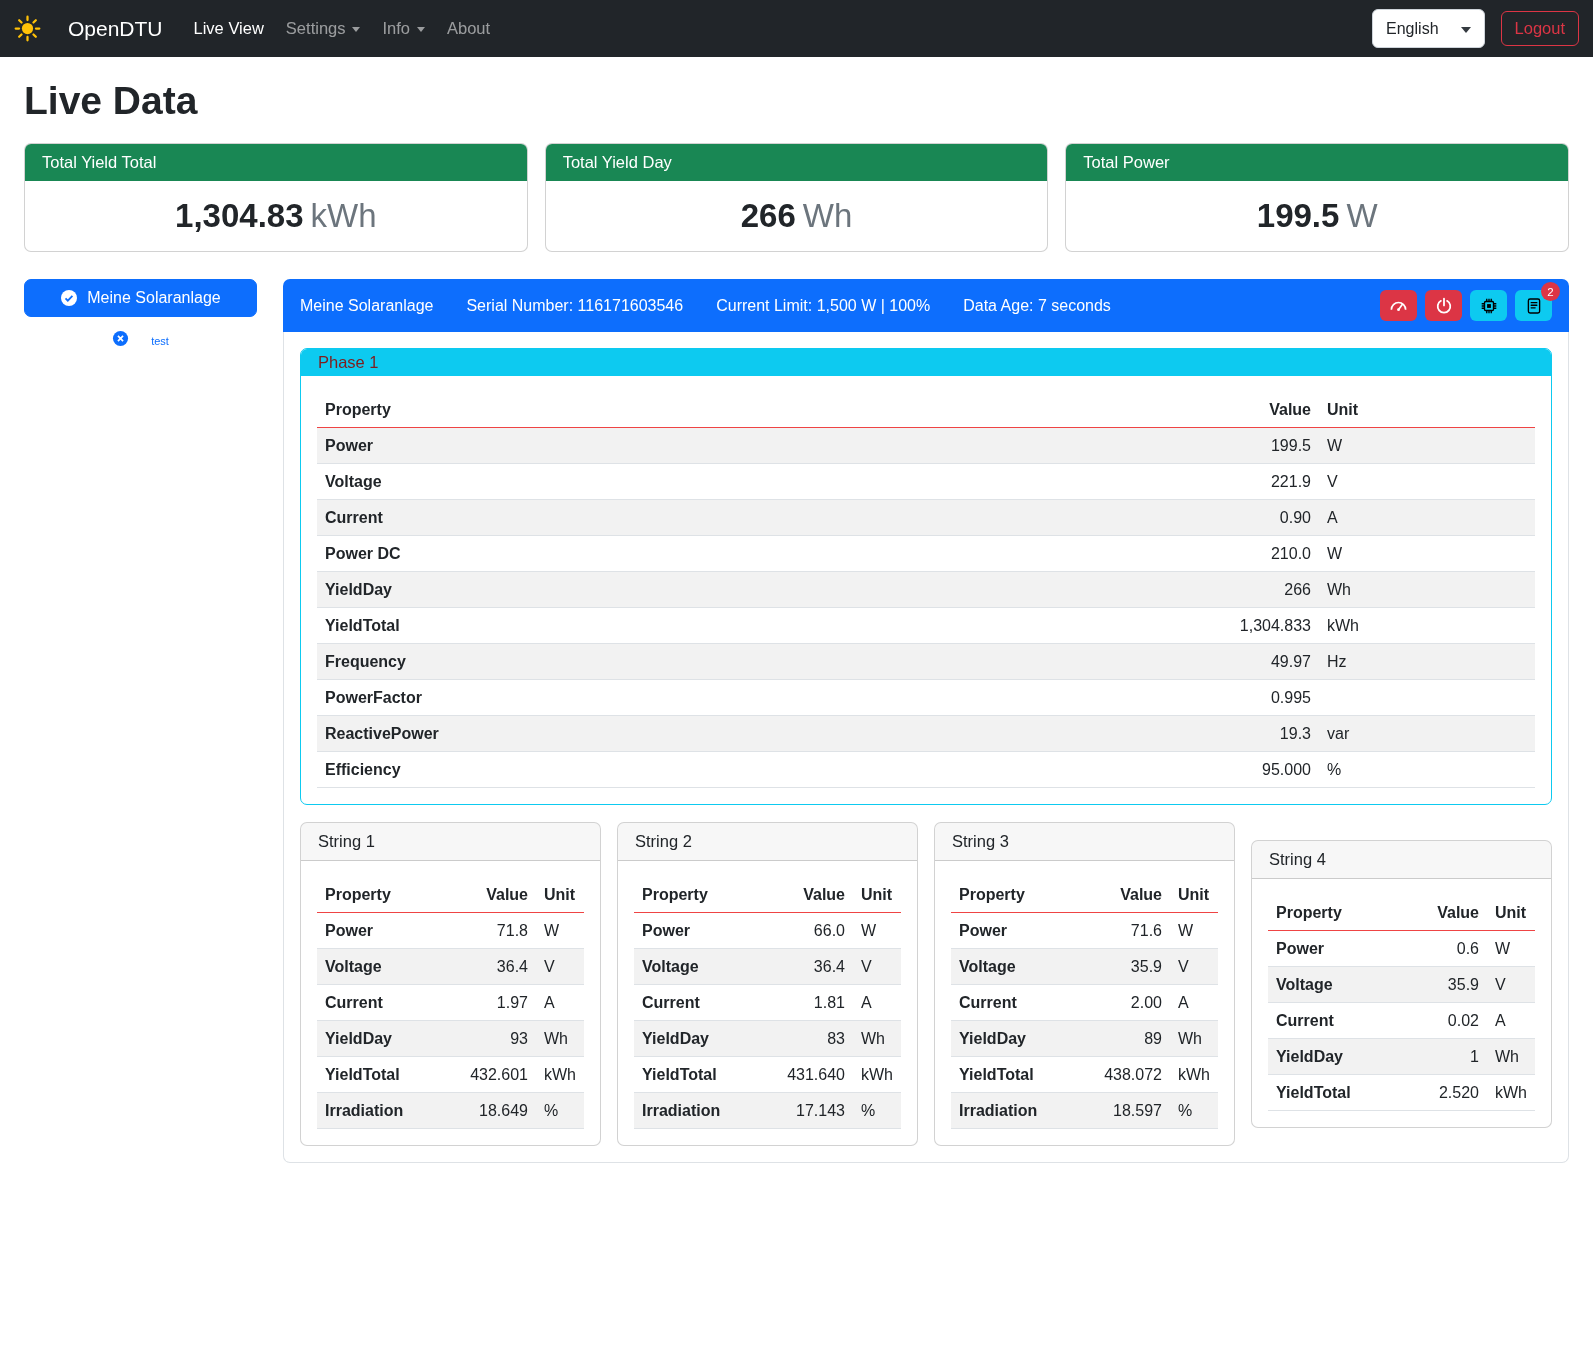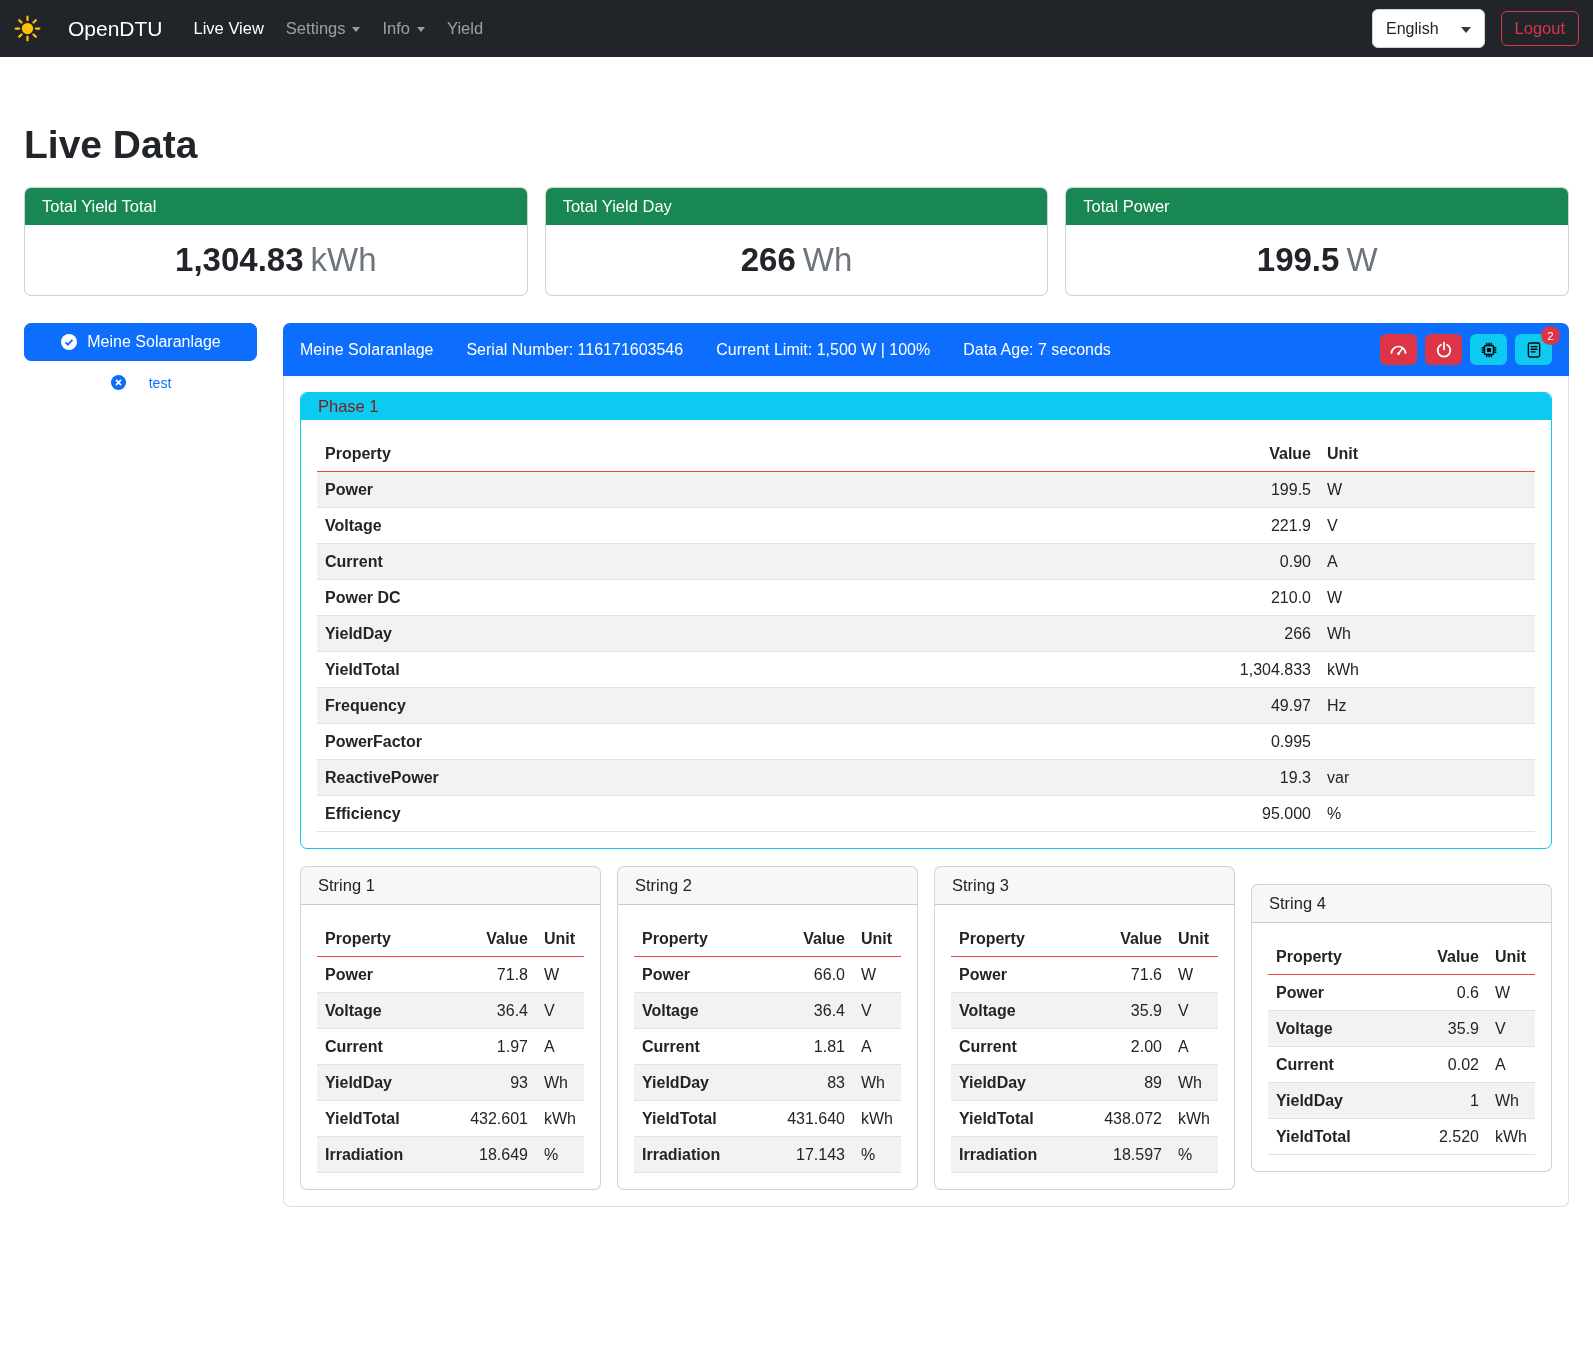--- a/index.html
+++ b/index.html
@@ -58,21 +58,21 @@
   }
   .logout-btn {
     background: transparent;
     border: 1px solid var(--danger, #dc3545);
     color: var(--danger, #dc3545);
     border-radius: 6px; font-size: 16.5px;
     padding: 7px 13px; cursor: pointer;
   }
 
   
-  .page { padding: 10px 24px 18px; margin-top: 44px; }
+  .page { padding: 10px 24px 18px; }
   h1.page-title { font-size: 39px; font-weight: 600; margin: 12px 0 20px; color: #212529; }
 
   
   .summary-row { display: flex; gap: 17px; margin-bottom: 27px; }
   .summary-card {
     flex: 1; border: 1px solid rgba(0,0,0,.175); border-radius: 7px;
     overflow: hidden; background: #fff;
   }
   .summary-card .card-header {
     background: var(--success, #198754); color: #fff;
@@ -88,21 +88,21 @@
   .content-row { display: flex; gap: 26px; align-items: flex-start; }
   .sidebar { width: 233px; flex: 0 0 233px; display: flex; flex-direction: column; align-items: center; }
   .inverter-btn {
     width: 100%; background: var(--primary, #0d6efd); color: #fff;
     border: 1px solid var(--primary, #0d6efd); border-radius: 7px; height: 38px;
     display: flex; align-items: center; justify-content: center; gap: 9px;
     font-size: 16px; cursor: pointer;
   }
   .inverter-secondary {
     margin-top: 13px; display: flex; align-items: flex-end; gap: 22px;
-    color: var(--primary, #0d6efd); font-size: 14px; cursor: pointer;
+    color: var(--primary, #0d6efd); font-size: 11px; cursor: pointer;
   }
 
   
   .main-panel { flex: 1; background: #fff; }
   .panel-header {
     background: var(--primary, #0d6efd); color: #fff;
     border-radius: 7px 7px 0 0;
     display: flex; align-items: center; gap: 33px;
     padding: 11px 17px; font-size: 16px;
   }
@@ -177,21 +177,21 @@
     </a>
     <a class="nav-link active">Live View</a>
     <a class="nav-link">
       <span>Settings</span>
       <span class="caret"></span>
     </a>
     <a class="nav-link">
       <span>Info</span>
       <span class="caret"></span>
     </a>
-    <a class="nav-link">Yield</a>
+    <a class="nav-link">About</a>
   </div>
   <div class="nav-right">
     <div class="lang-select">
       <span>English</span>
       <span class="select-caret"></span>
     </div>
     <button class="logout-btn">Logout</button>
   </div>
 </nav>
 

